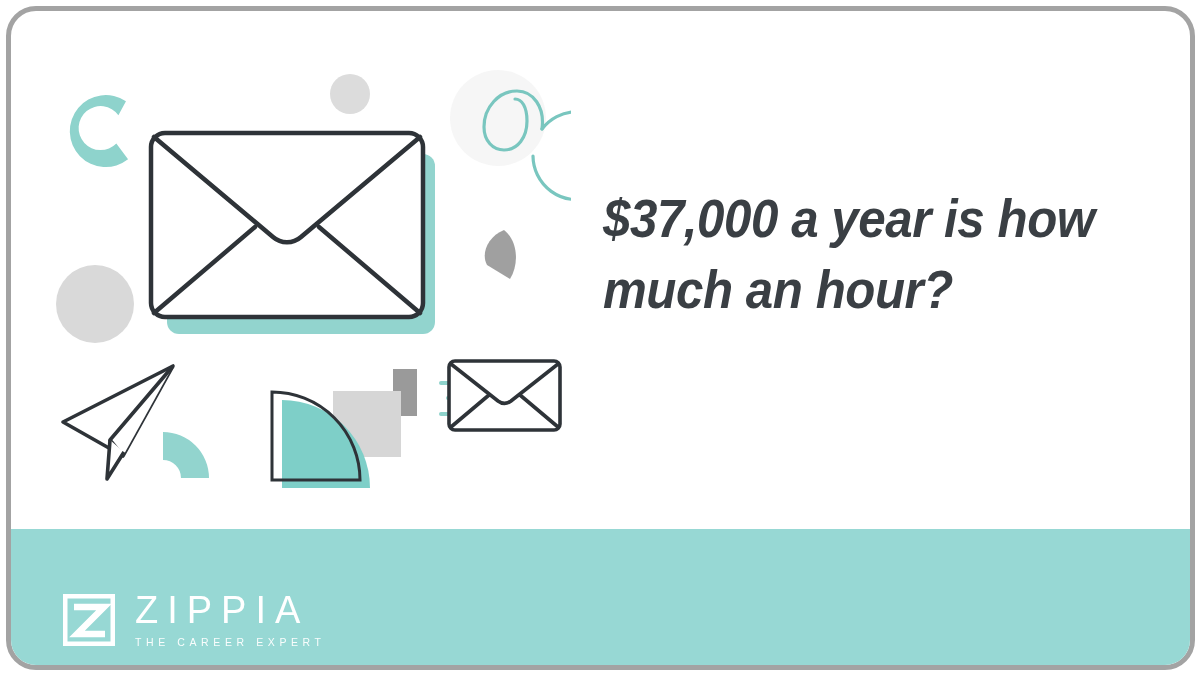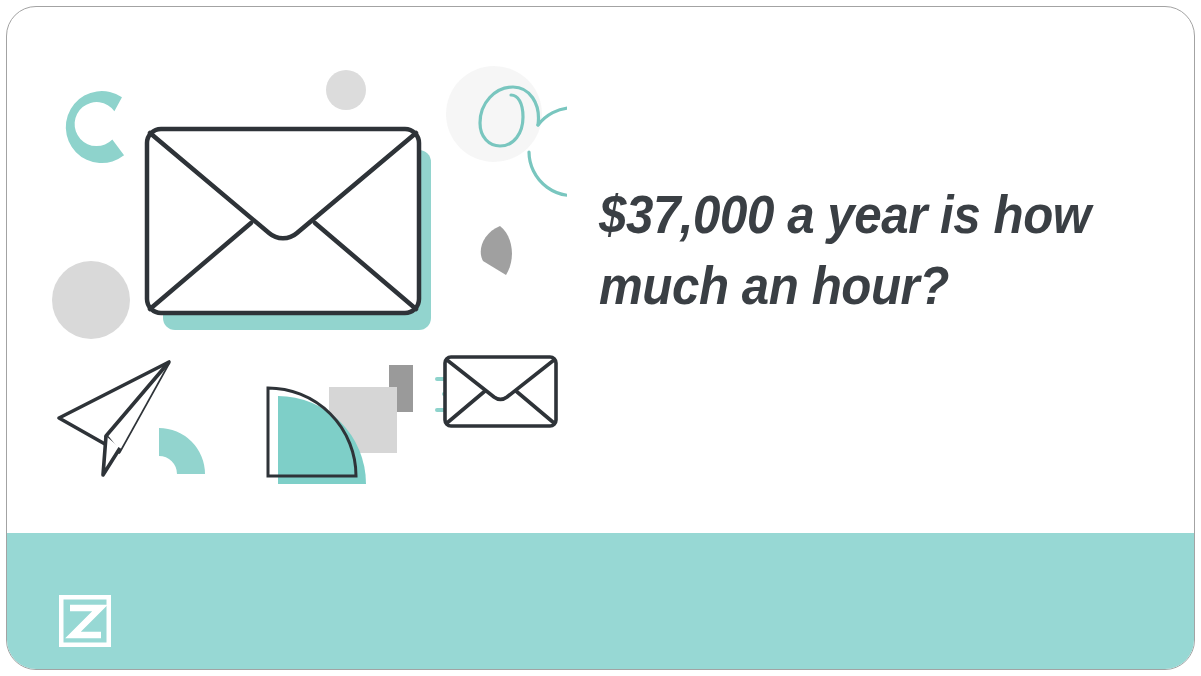--- a/index.html
+++ b/index.html
@@ -15,21 +15,21 @@
   }
 
   
   .card {
     position: absolute;
     left: 6px;
     top: 6px;
     width: 1189px;
     height: 664px;
     background: #ffffff;
-    border: 1px solid #a3a3a3;
+    border: 5px solid #a3a3a3;
     border-radius: 30px;
     box-sizing: border-box;
     overflow: hidden;
   }
 
   
   .illustration {
     position: absolute;
     left: 0;
     top: 0;
@@ -171,16 +171,20 @@
 
   <div class="headline">$37,000 a year is how much an hour?</div>
 
   <div class="footer">
     <div class="brand">
       <svg class="brand-mark" viewBox="0 0 52 52">
         <path d="M2 2 H50 V50 H2 Z" fill="none" stroke="#ffffff" stroke-width="5"></path>
         <path d="M11 13 H41 L14 40 H42" fill="none" stroke="#ffffff" stroke-width="6.5" stroke-linejoin="miter"></path>
         <path d="M28 9 L28 45" stroke="#97d8d4" stroke-width="0" fill="none"></path>
       </svg>
+      <div class="brand-text">
+        <div class="brand-name">ZIPPIA</div>
+        <div class="brand-tagline">THE CAREER EXPERT</div>
+      </div>
     </div>
   </div>
 
 </div>
 
 </body></html>

